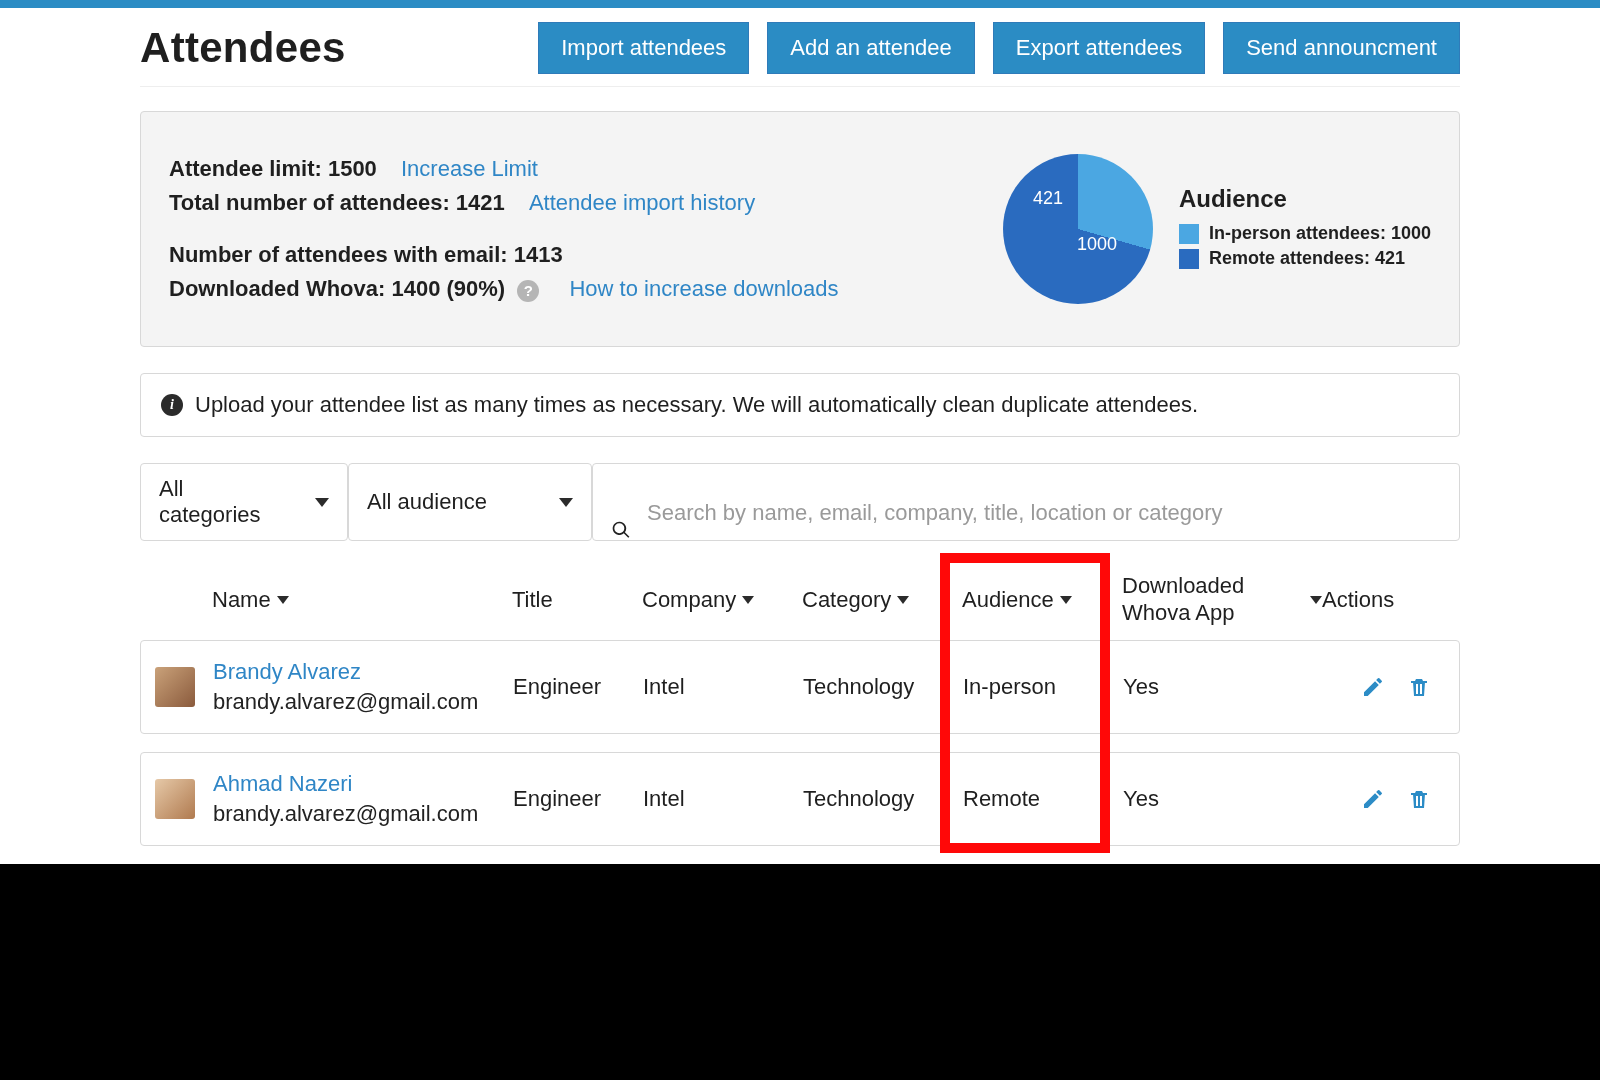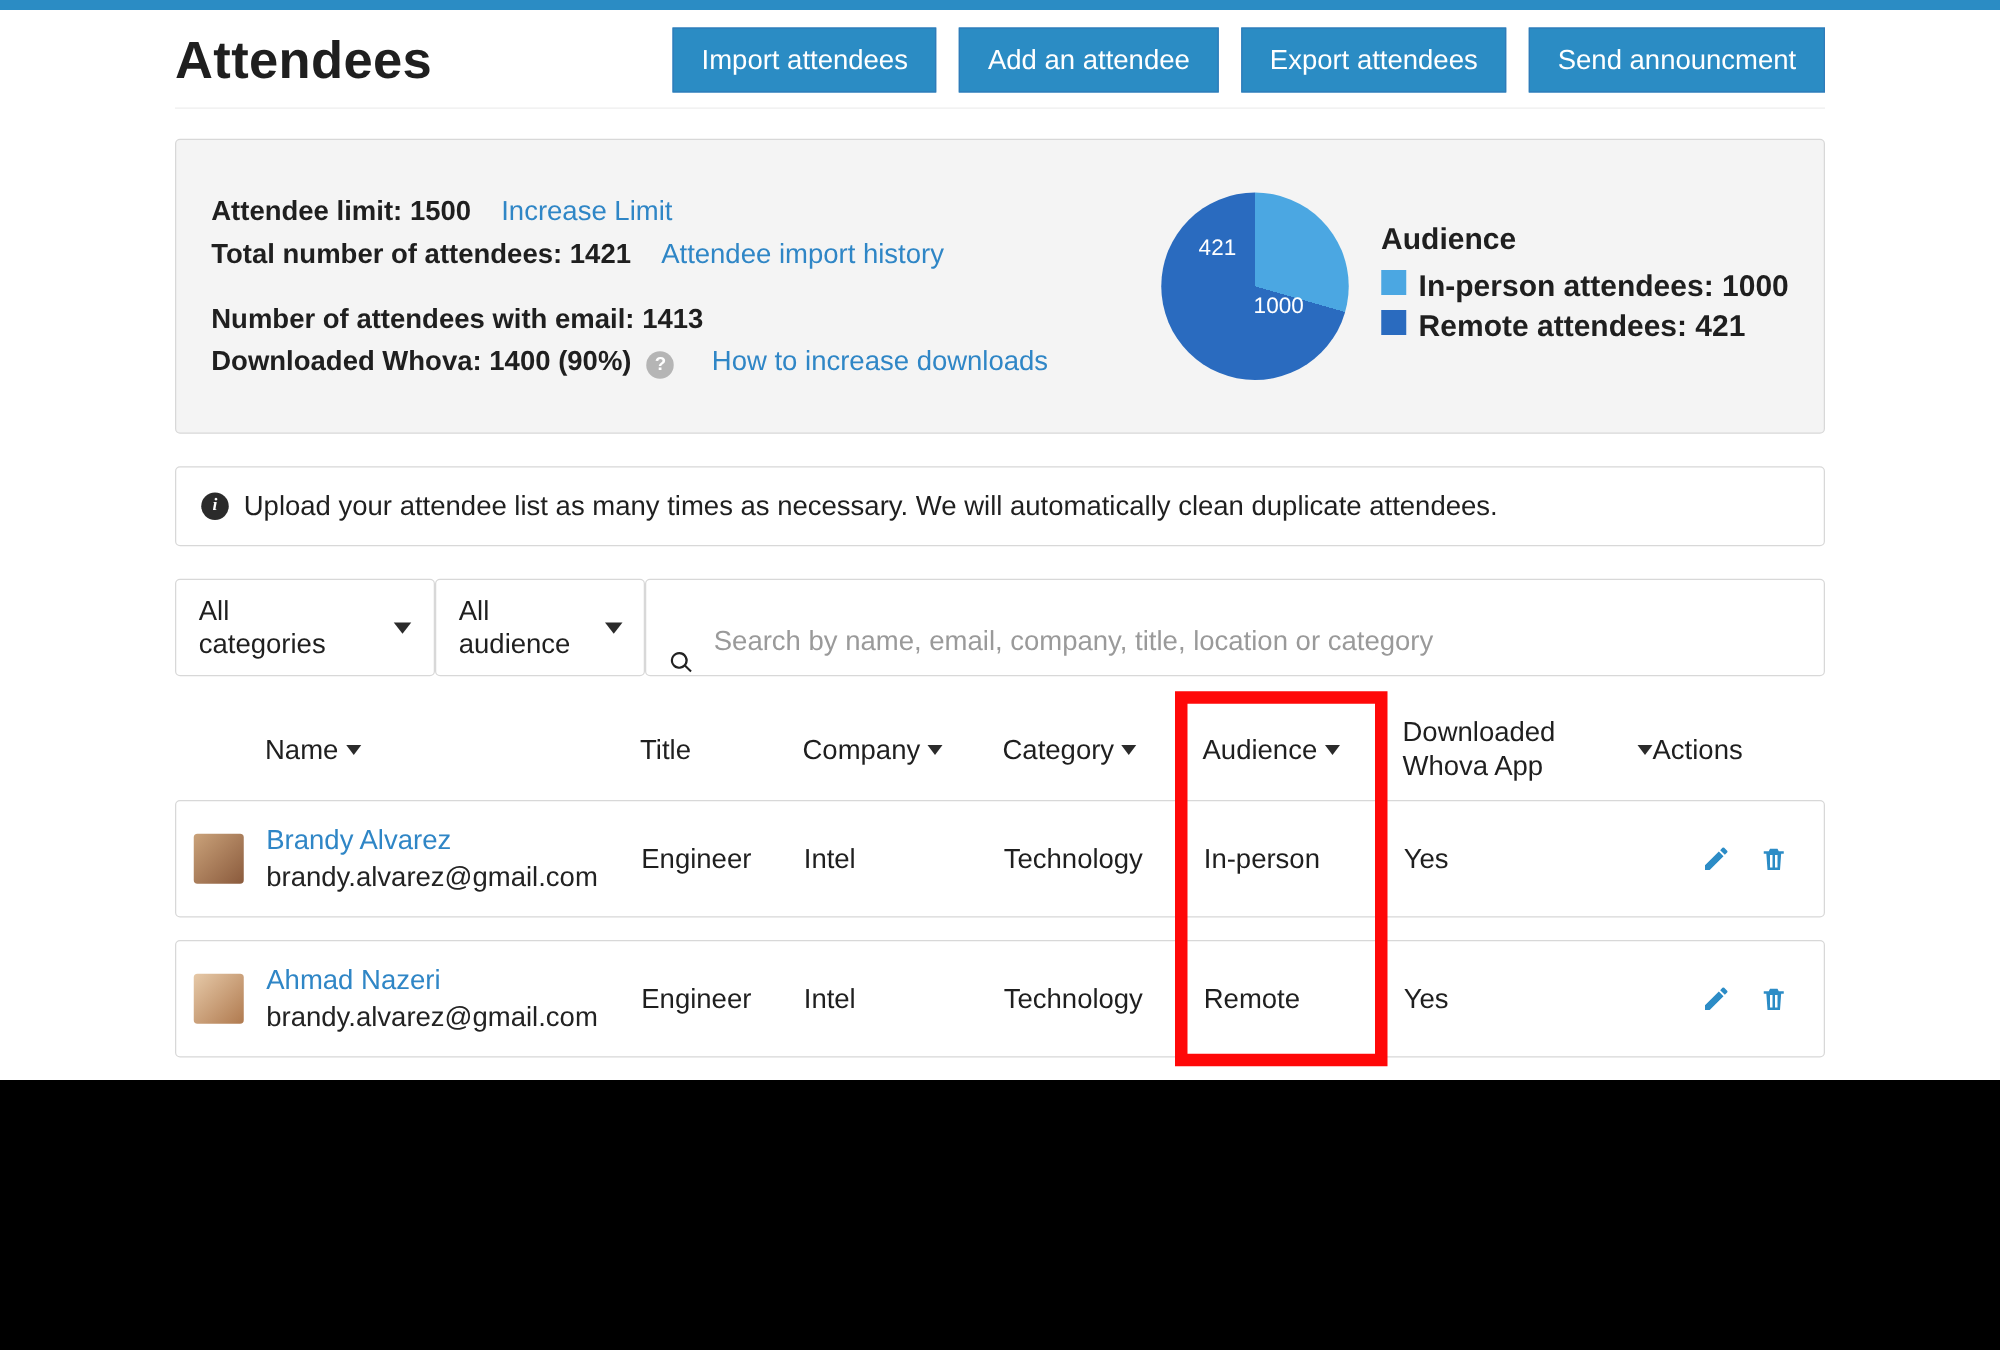--- a/index.html
+++ b/index.html
@@ -30,30 +30,30 @@
   .stats .row{margin:0}
   .stats .gap{height:18px}
   .qicon{display:inline-flex;width:22px;height:22px;border-radius:50%;background:#b5b5b5;color:#fff;align-items:center;justify-content:center;font-size:15px;font-weight:700;margin:0 6px}
   .audience-block{display:flex;align-items:center;gap:26px}
   .pie{position:relative;width:150px;height:150px;border-radius:50%;
        background:conic-gradient(var(--pie-light) 0deg 106deg, var(--pie-dark) 106deg 360deg)}
   .pie .lbl{position:absolute;color:#fff;font-size:18px;font-weight:400}
   .pie .lbl.a{left:30px;top:34px}
   .pie .lbl.b{left:74px;top:80px}
   .legend h3{margin:0 0 10px;font-size:24px;font-weight:700}
-  .legend .row{display:flex;align-items:flex-start;gap:10px;font-size:24px;font-weight:700;margin:4px 0}
+  .legend .row{display:flex;align-items:flex-end;gap:10px;font-size:18px;font-weight:700;margin:4px 0}
   .sw{width:20px;height:20px;display:inline-block}
   .sw.light{background:var(--pie-light)}
   .sw.dark{background:var(--pie-dark)}
   .notice{border:1px solid var(--border);border-radius:4px;margin-top:26px;padding:18px 20px;font-size:22px;display:flex;align-items:center;gap:12px}
   .info-icon{width:22px;height:22px;border-radius:50%;background:#2b2b2b;color:#fff;display:inline-flex;align-items:center;justify-content:center;font-size:14px;font-style:italic;font-weight:700;font-family:Georgia,serif}
   .filters{display:flex;margin-top:26px}
   .select{border:1px solid var(--border);border-radius:4px;padding:12px 18px;font-size:22px;display:flex;align-items:center;justify-content:space-between;gap:28px;cursor:pointer;background:#fff}
   .select.cat{width:208px}
-  .select.aud{width:168px}
+  .select.aud{width:244px}
   .caret{width:0;height:0;border-left:7px solid transparent;border-right:7px solid transparent;border-top:9px solid #2b2b2b}
   .search{flex:1;border:1px solid var(--border);border-radius:4px;display:flex;align-items:flex-end;padding:0 18px;gap:16px}
   .search input{flex:1;border:none;outline:none;font-size:22px;padding:14px 0;color:#333}
   .search input::placeholder{color:#9a9a9a}
   .mag{width:20px;height:20px}
   .table-wrap{margin-top:22px;position:relative}
   .thead,.trow{display:grid;grid-template-columns:72px 300px 130px 160px 160px 160px 200px 130px;align-items:center}
   .thead{padding:10px 0 14px;font-size:22px;font-weight:400}
   .thead .col{display:flex;align-items:center;gap:6px;cursor:pointer}
   .small-caret{width:0;height:0;border-left:6px solid transparent;border-right:6px solid transparent;border-top:8px solid #2b2b2b}

